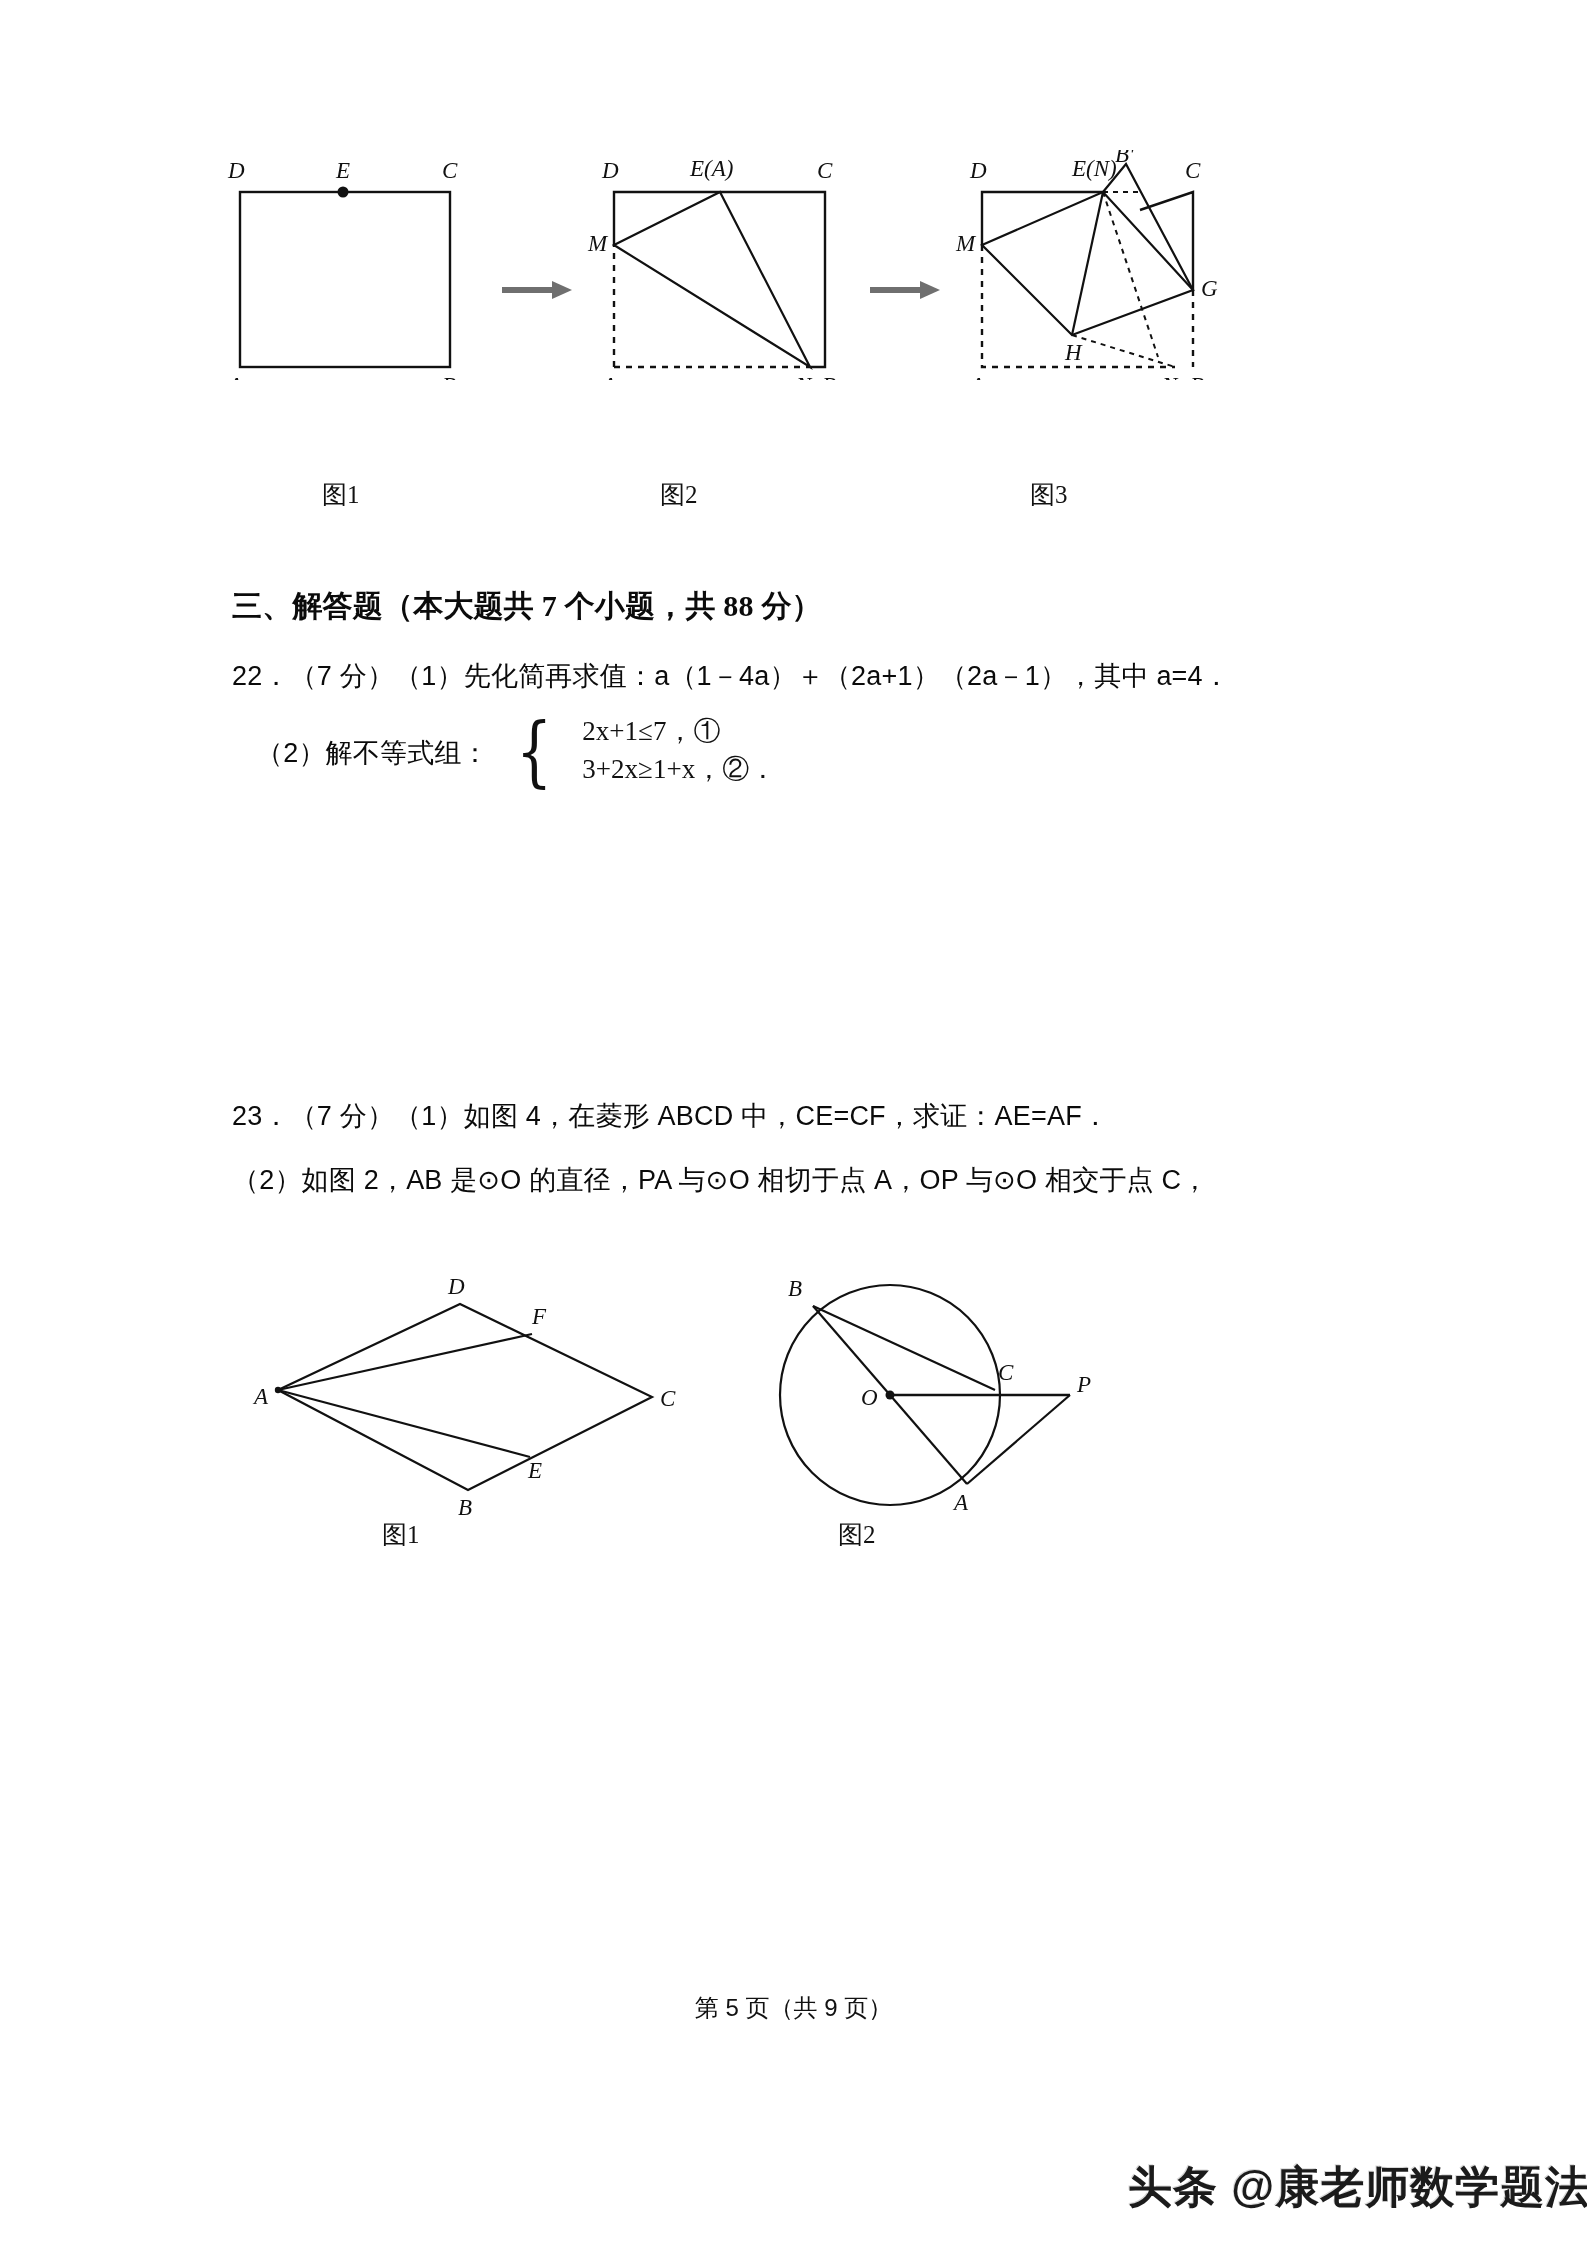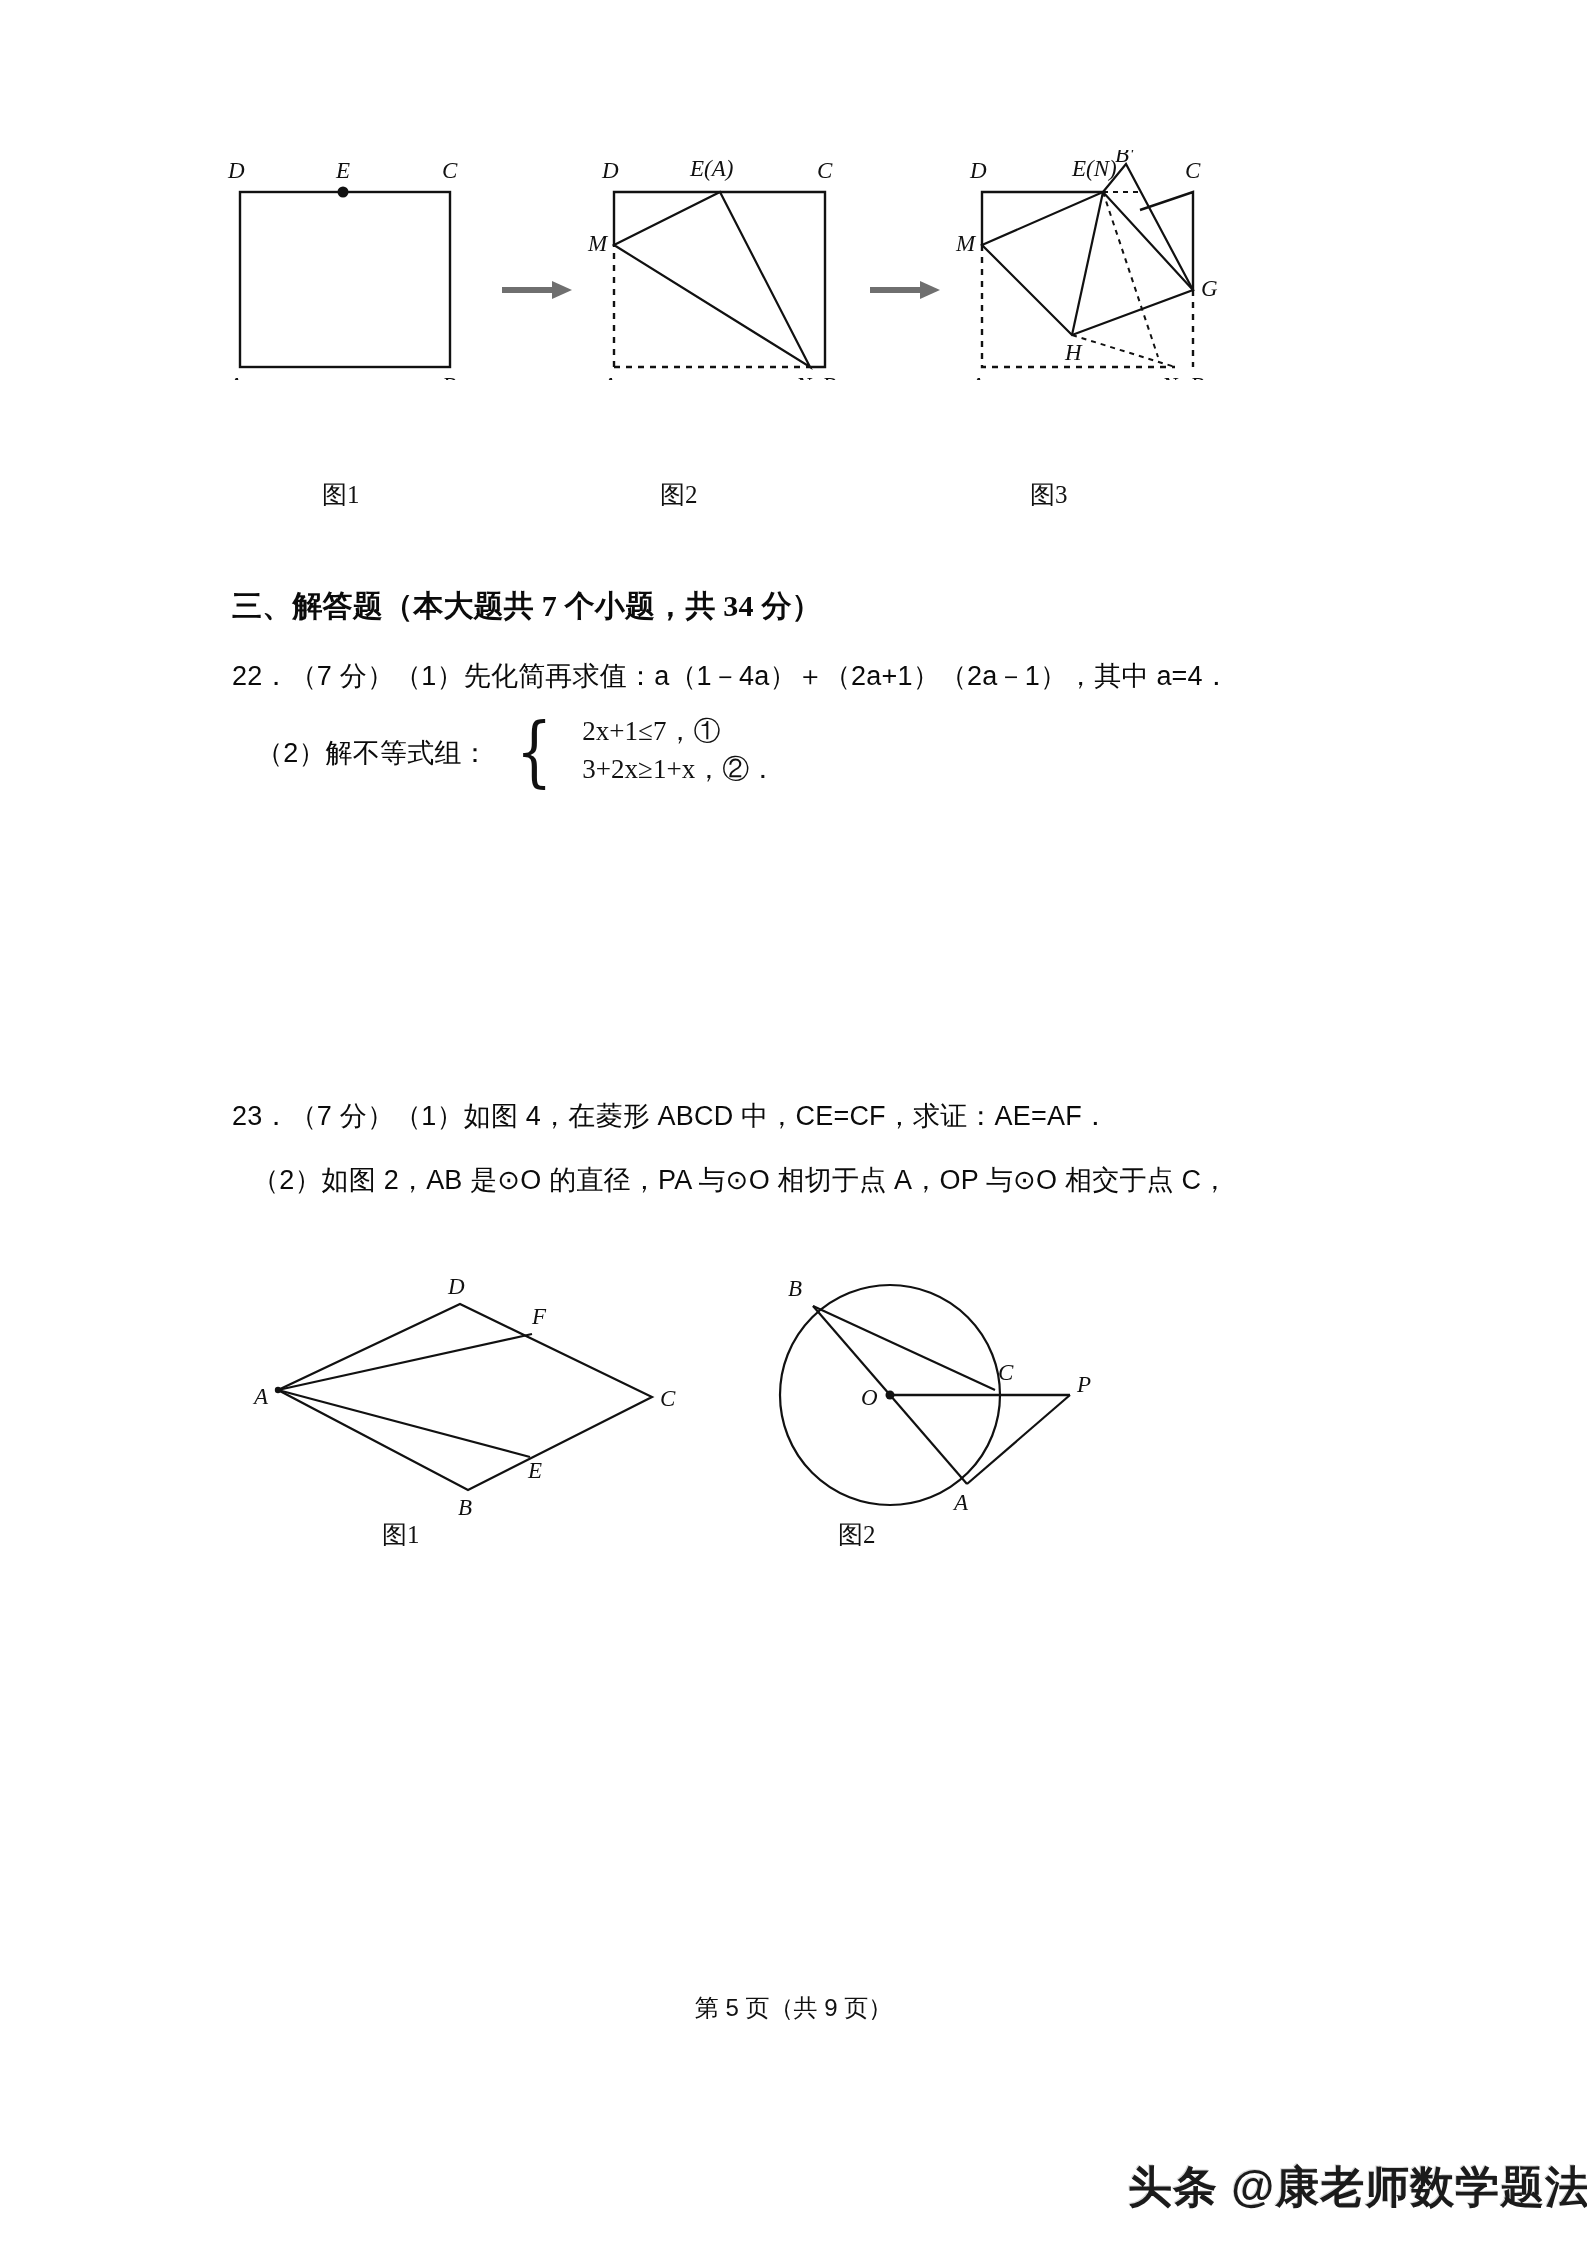--- a/index.html
+++ b/index.html
@@ -181,38 +181,38 @@
         <text class="lbl" x="952" y="243">N</text>
         <text class="lbl" x="980" y="243">B</text>
       </g>
     </svg>
   </div>
 
   <div class="fig-cap" style="left:322px; top:478px;">图1</div>
   <div class="fig-cap" style="left:660px; top:478px;">图2</div>
   <div class="fig-cap" style="left:1030px; top:478px;">图3</div>
 
-  <div class="txt section-head" style="left:232px; top:586px;">三、解答题（本大题共 7 个小题，共 34 分）</div>
+  <div class="txt section-head" style="left:232px; top:586px;">三、解答题（本大题共 7 个小题，共 88 分）</div>
 
   <div class="txt q-line" style="left:232px; top:658px;">22．（7 分）（1）先化简再求值：a（1－4a）＋（2a+1）（2a－1），其中 a=4．</div>
 
   <div class="txt q-line" style="left:256px; top:735px;">（2）解不等式组：</div>
 
   <div class="ineq-wrap" style="left:510px; top:712px;">
     <div class="brace">{</div>
     <div class="ineq-rows">
       <div>2x+1≤7，①</div>
       <div>3+2x≥1+x，②</div>
     </div>
     <div class="ineq-tail">．</div>
   </div>
 
   <div class="txt q-line" style="left:232px; top:1098px;">23．（7 分）（1）如图 4，在菱形 ABCD 中，CE=CF，求证：AE=AF．</div>
 
-  <div class="txt q-line" style="left:232px; top:1162px;margin-left:20px;">（2）如图 2，AB 是⊙O 的直径，PA 与⊙O 相切于点 A，OP 与⊙O 相交于点 C，</div>
+  <div class="txt q-line" style="left:232px; top:1162px;">（2）如图 2，AB 是⊙O 的直径，PA 与⊙O 相切于点 A，OP 与⊙O 相交于点 C，</div>
 
 
   <div class="fig" style="left:230px; top:1272px; width:480px; height:270px;">
     <svg width="480" height="270" viewBox="0 0 480 270">
 
       <path d="M48,118 L230,32 L422,125 L238,218 Z" fill="none" stroke="#111" stroke-width="2.2"></path>
 
       <line x1="48" y1="118" x2="302" y2="62" stroke="#111" stroke-width="2.2"></line>
 
       <line x1="48" y1="118" x2="300" y2="185" stroke="#111" stroke-width="2.2"></line>

